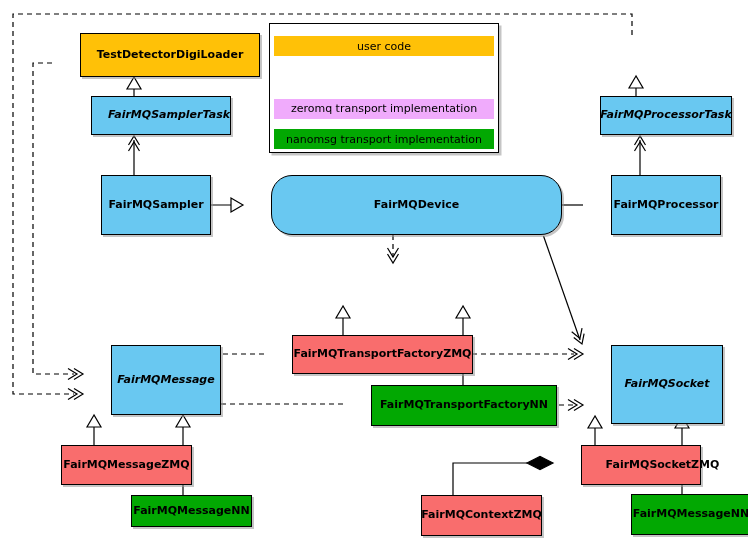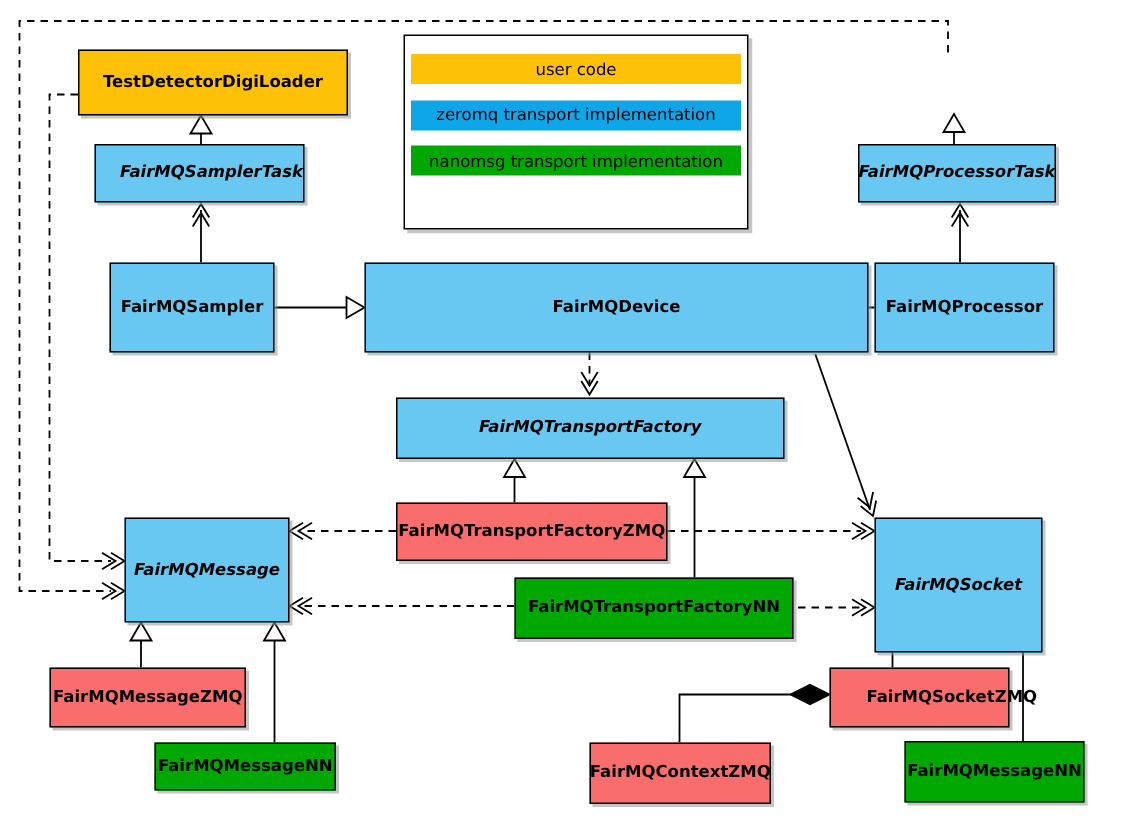--- a/index.html
+++ b/index.html
@@ -6,20 +6,21 @@
   .canvas{
     position:relative;width:748px;height:549px;background:#fff;overflow:hidden;
     font-family:"DejaVu Sans","Liberation Sans",sans-serif;
   }
   .wires{position:absolute;left:0;top:0;width:748px;height:549px;z-index:1;}
   .node{
     position:absolute;z-index:2;display:flex;align-items:center;justify-content:center;
     border:1.3px solid #000;box-sizing:border-box;
     font-size:11px;font-weight:bold;color:#000;text-align:center;line-height:1.1;
     box-shadow:2px 2px 0 rgba(150,150,150,0.55);
+    margin-left:28px;
   }
   .node.abstract{font-style:italic;}
   .legend{
     position:absolute;left:269px;top:23px;width:230px;height:130px;z-index:2;
     border:1.3px solid #000;box-sizing:border-box;background:#fff;
     box-shadow:2.5px 2.5px 0 rgba(150,150,150,0.55);
     display:flex;flex-direction:column;gap:10.5px;padding:12px 12px 6px 4px;
   }
   .legend-item{
     width:220px;height:20px;flex:0 0 20px;display:flex;align-items:center;justify-content:center;
@@ -168,46 +169,45 @@
     </g>
 
     <g>
       <polyline points="453,495 453,463 527,463"></polyline>
       <polygon class="dia" points="553,463 540,456.5 527,463 540,469.5"></polygon>
     </g>
   </svg>
 
   <div class="legend">
     <div class="legend-item" style="background-color: rgb(255, 193, 7);">user code</div>
-    <div class="legend-item" style="background-color: #0ea5e9;">zeromq transport implementation</div>
+    <div class="legend-item" style="background-color: #f0abfc; margin-top: 32px;">zeromq transport implementation</div>
     <div class="legend-item" style="background-color: rgb(2, 168, 2);">nanomsg transport implementation</div>
   </div>
 
   <div class="node" style="left: 52px; top: 33px; width: 180px; height: 44px; background-color: rgb(255, 193, 7);">TestDetectorDigiLoader</div>
 
 
   <div class="node abstract" style="left: 63px; top: 96px; width: 140px; height: 39px; background-color: rgb(105, 200, 241); padding-left: 16px;">FairMQSamplerTask</div>
 
   <div class="node abstract" style="left: 572px; top: 96px; width: 132px; height: 39px; background-color: rgb(105, 200, 241);">FairMQProcessorTask</div>
 
   <div class="node" style="left: 73px; top: 175px; width: 110px; height: 60px; background-color: rgb(105, 200, 241);">FairMQSampler</div>
 
-  <div class="node" style="left: 243px; top: 175px; width: 336px; height: 60px; background-color: rgb(105, 200, 241);">FairMQDevice</div>
-
-  <div class="node" style="left: 583px; top: 175px; width: 120px; height: 60px; background-color: rgb(105, 200, 241);">FairMQProcessor</div>
-
-  <div class="node abstract" style="left: 264px; top: 265px; width: 259px; height: 41px; background-color: rgb(105, 200, 241);">FairMQTransportFactory</div>
+  <div class="node" style="left: 243px; top: 175px; width: 291px; height: 60px; background-color: rgb(105, 200, 241); border-radius: 21px;">FairMQDevice</div>
+
+  <div class="node" style="left: 583px; top: 175px; width: 110px; height: 60px; background-color: rgb(105, 200, 241);">FairMQProcessor</div>
+
 
   <div class="node" style="left: 264px; top: 335px; width: 181px; height: 39px; background-color: rgb(249, 109, 109);">FairMQTransportFactoryZMQ</div>
 
   <div class="node" style="left: 343px; top: 385px; width: 186px; height: 41px; background-color: rgb(2, 168, 2);">FairMQTransportFactoryNN</div>
 
   <div class="node abstract" style="left: 83px; top: 345px; width: 110px; height: 70px; background-color: rgb(105, 200, 241);">FairMQMessage</div>
 
-  <div class="node abstract" style="left: 583px; top: 345px; width: 112px; height: 90px; background-color: rgb(105, 200, 241);">FairMQSocket</div>
+  <div class="node abstract" style="left: 583px; top: 345px; width: 112px; height: 79px; background-color: rgb(105, 200, 241);">FairMQSocket</div>
 
   <div class="node" style="left: 33px; top: 445px; width: 131px; height: 40px; background-color: rgb(249, 109, 109);">FairMQMessageZMQ</div>
 
   <div class="node" style="left: 103px; top: 495px; width: 121px; height: 32px; background-color: rgb(2, 168, 2);">FairMQMessageNN</div>
 
   <div class="node" style="left: 553px; top: 445px; width: 120px; height: 40px; background-color: rgb(249, 109, 109); padding-left: 43px;">FairMQSocketZMQ</div>
 
   <div class="node" style="left: 603px; top: 494px; width: 120px; height: 41px; background-color: rgb(2, 168, 2);">FairMQMessageNN</div>
 
   <div class="node" style="left: 393px; top: 495px; width: 121px; height: 41px; background-color: rgb(249, 109, 109);">FairMQContextZMQ</div>

